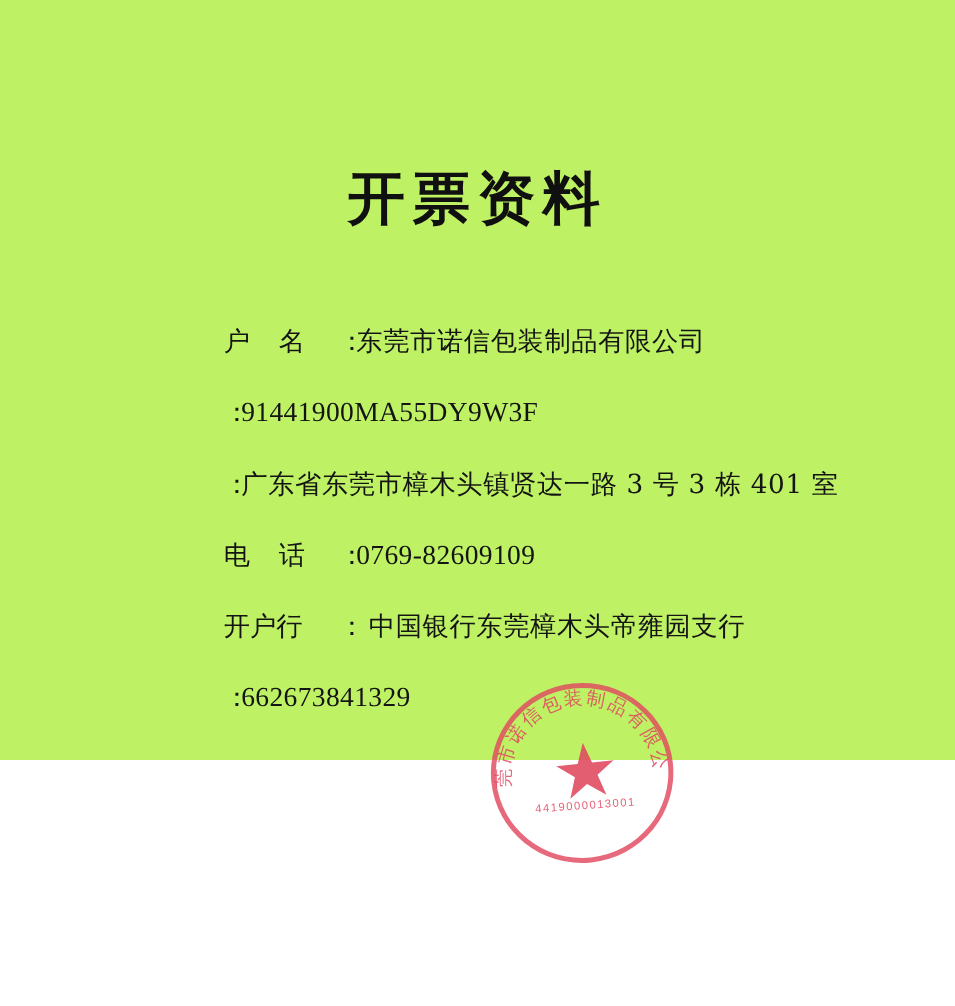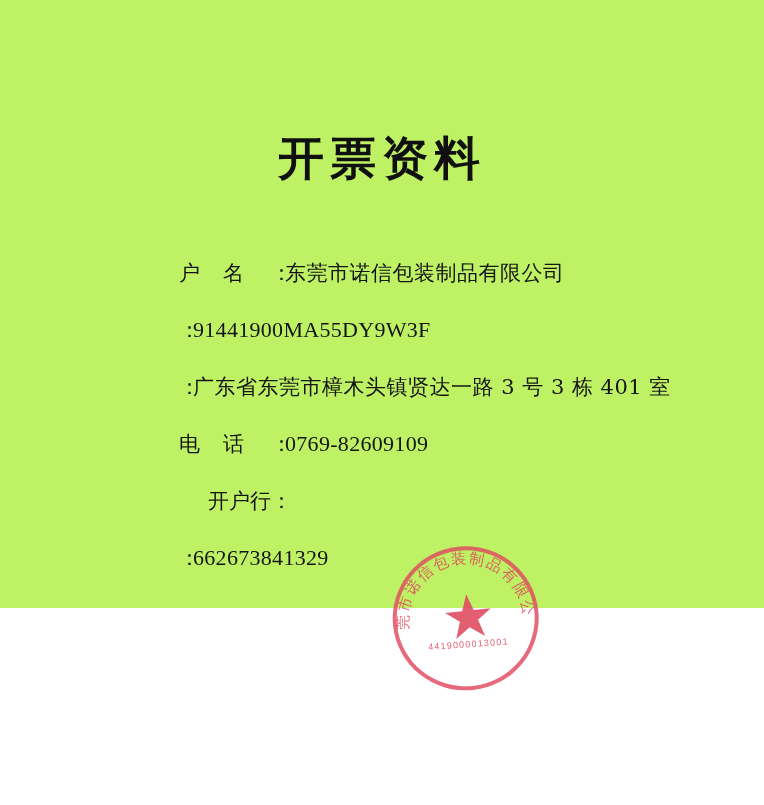--- a/index.html
+++ b/index.html
@@ -51,21 +51,20 @@
   }
   .field-label {
     flex: 0 0 auto;
     width: 92px;
     font-family: "DejaVu Serif", serif;
     color: #141414;
     letter-spacing: 1px;
   }
   .field-label.wide {
     letter-spacing: 0;
-    text-align: right;
   }
   .field-colon {
     flex: 0 0 auto;
     width: 14px;
     font-family: "DejaVu Serif", serif;
   }
   .field-value {
     flex: 1 1 auto;
     font-family: "DejaVu Serif", serif;
     color: #141414;
@@ -166,20 +165,21 @@
 
     <div class="field-row">
       <span class="field-label">电　话</span>
       <span class="field-colon">：</span>
       <span class="field-value latin">0769-82609109</span>
     </div>
 
     <div class="field-row bank">
       <span class="field-label wide">开户行</span>
       <span class="field-colon">：</span>
+      <span class="field-value">中国银行东莞樟木头帝雍园支行</span>
     </div>
 
     <div class="field-row">
       <span class="field-colon">：</span>
       <span class="field-value latin">662673841329</span>
     </div>
 
   </div>
 
   <div class="seal">

